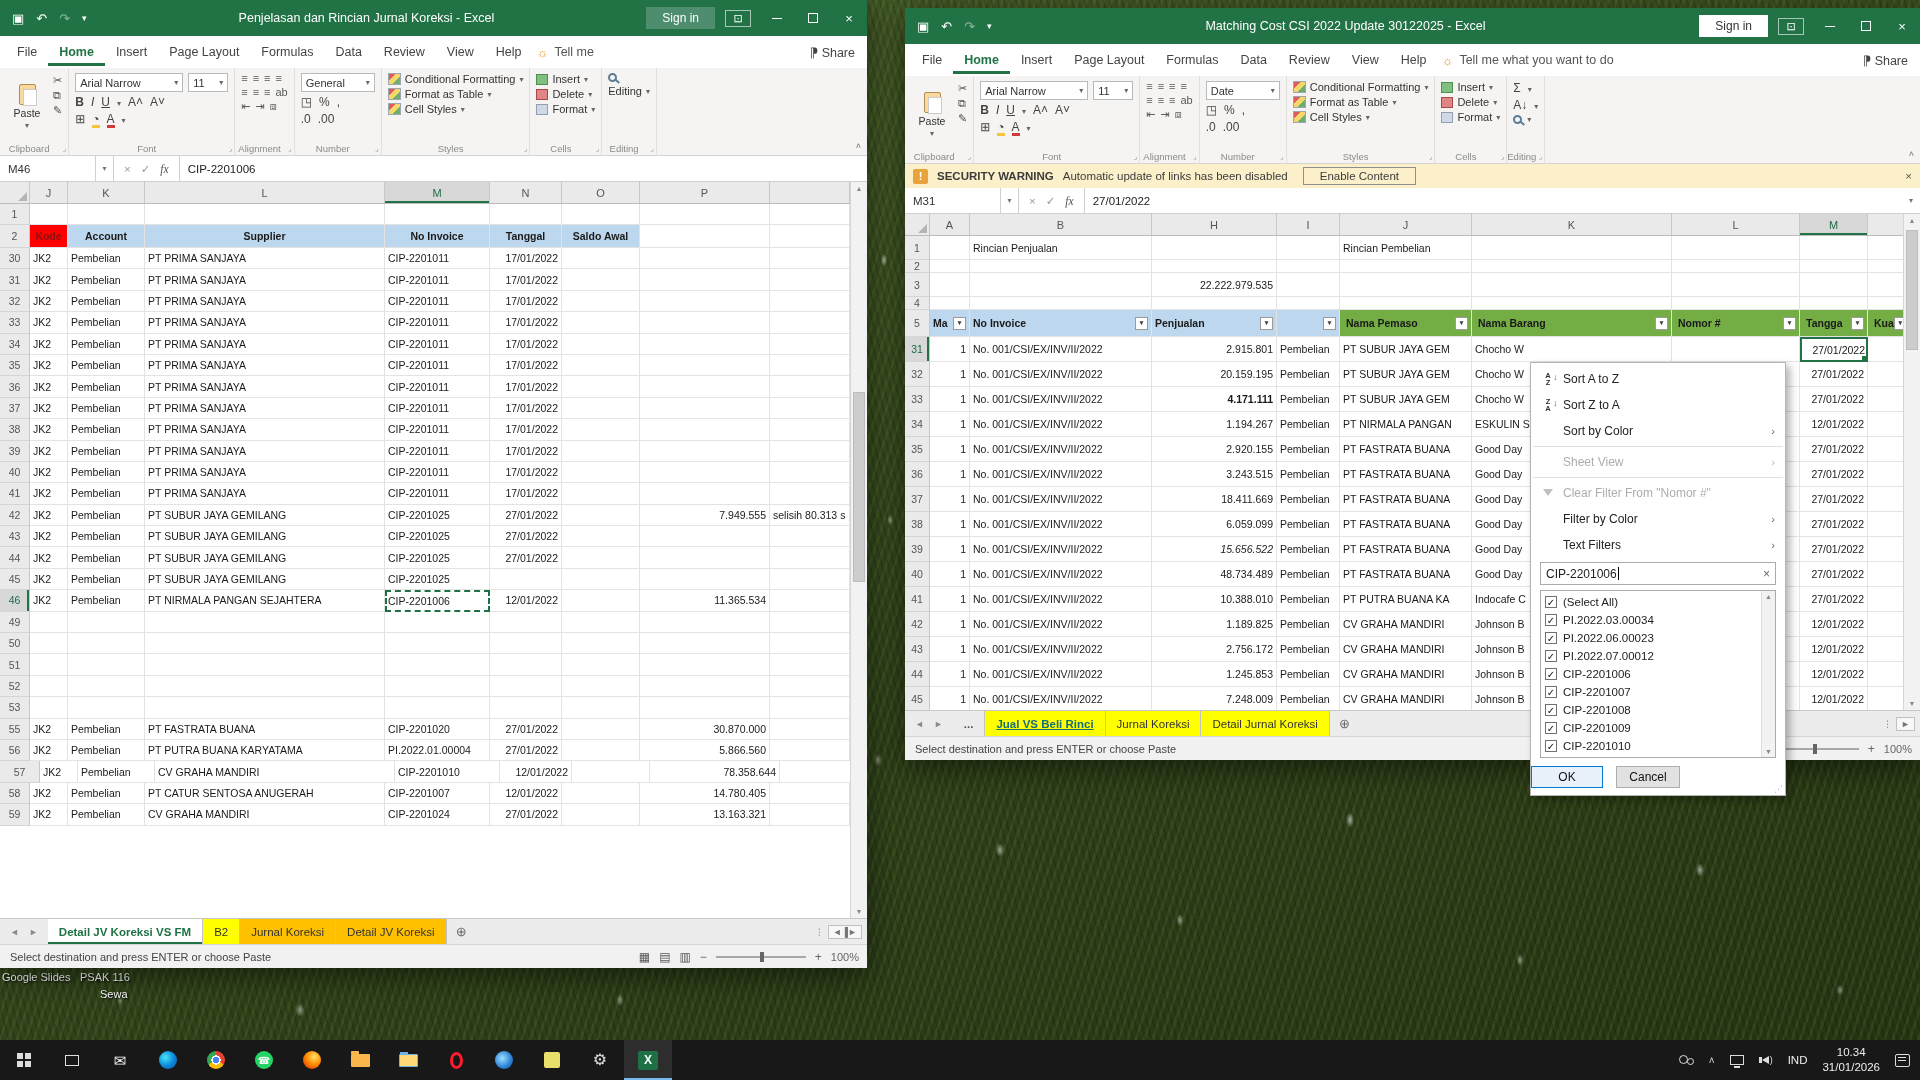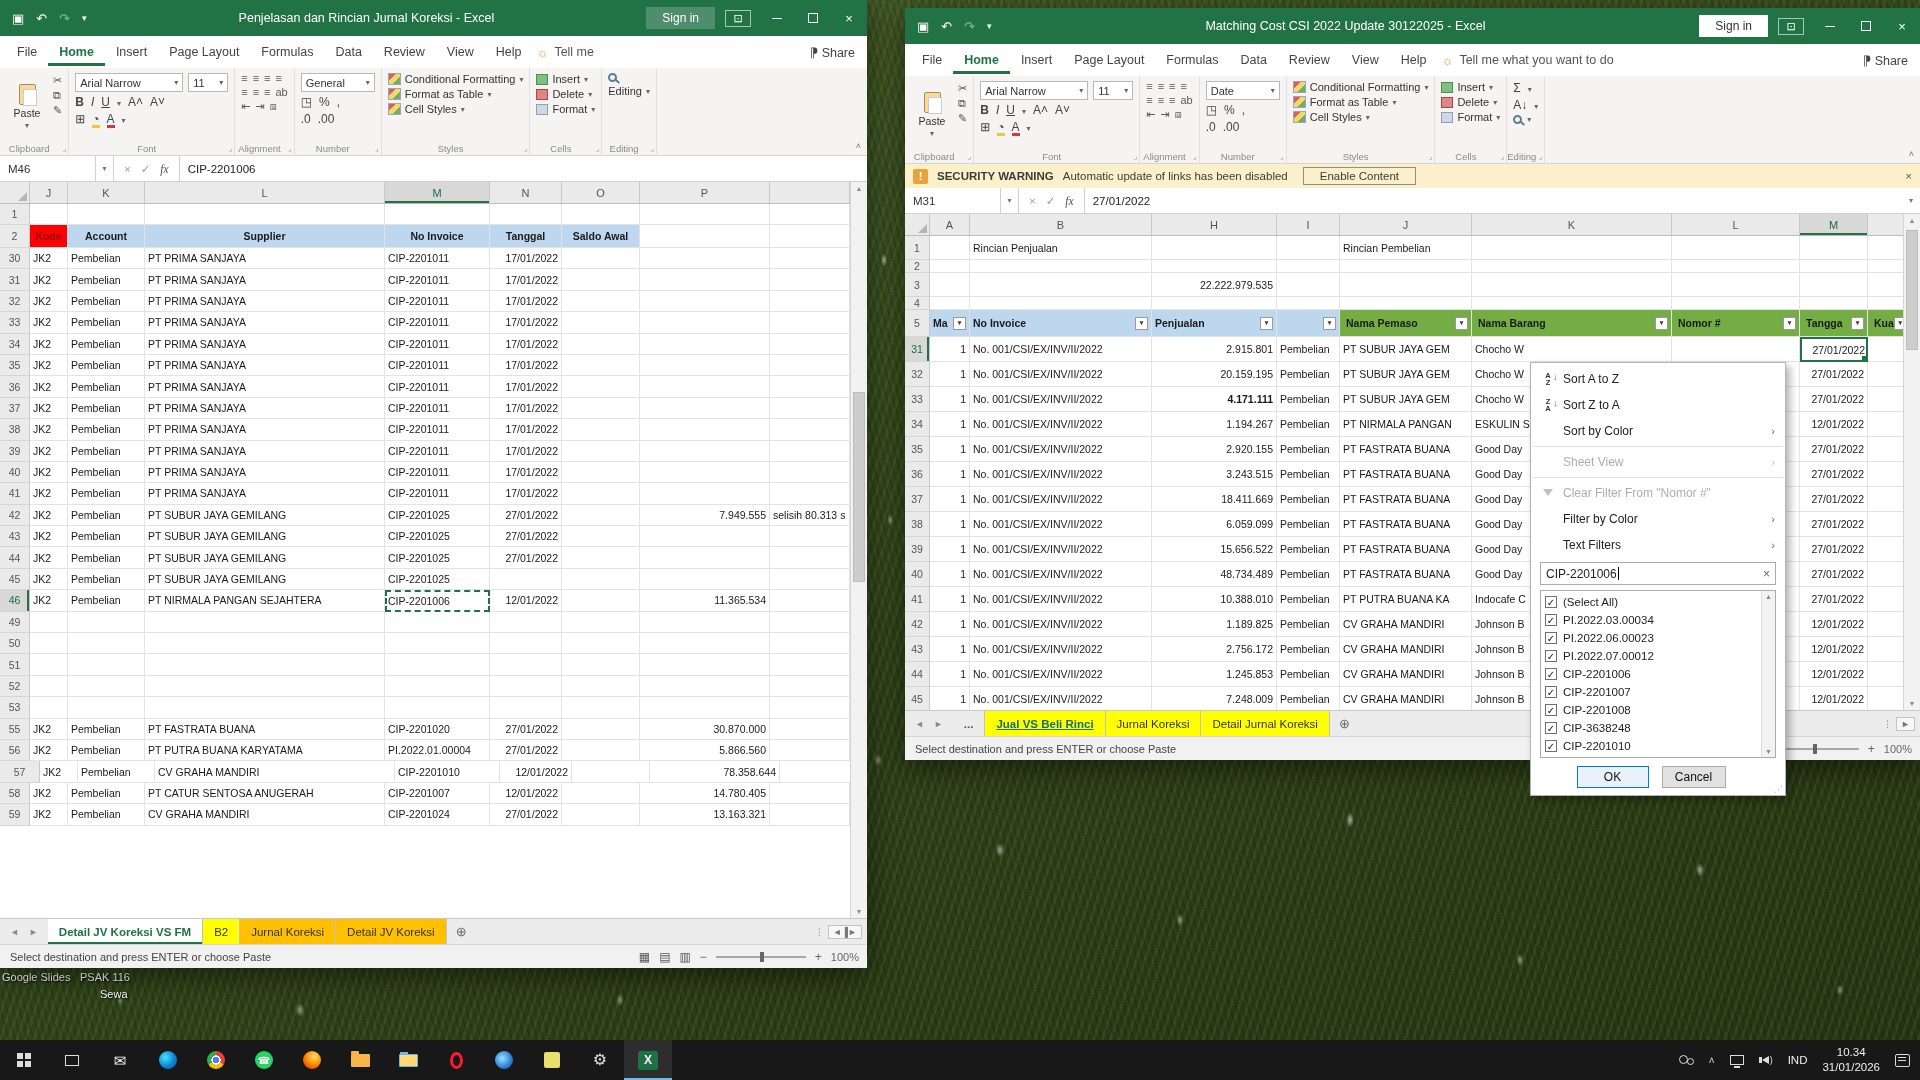--- a/index.html
+++ b/index.html
@@ -139,21 +139,21 @@
   .sortdn{position:absolute;left:22px;top:6px;font-size:9px;color:#2f6fbd;}
   .funnel{width:0;height:0;border-left:5px solid transparent;border-right:5px solid transparent;border-top:7px solid #c0c0c0;display:inline-block;}
   .fsep{height:1px;background:#e0e0e0;margin:2px 2px;flex:none;}
   .fsearch{height:23px;border:1px solid #ababab;margin:4px 9px 4px 9px;display:flex;align-items:center;padding:0 5px;flex:none;background:#fff;}
   .caret{width:1px;height:13px;background:#000;margin-left:1px;}
   .fsx{margin-left:auto;color:#666;font-size:12px;}
   .flist{border:1px solid #ababab;margin:1px 9px;flex:1;overflow:hidden;position:relative;padding:2px 14px 2px 4px;background:#fff;}
   .fopt{height:18px;display:flex;align-items:center;gap:6px;font-size:11.5px;white-space:nowrap;}
   .chk{width:12px;height:12px;border:1px solid #707070;background:#fff;font-size:10px;line-height:11px;text-align:center;color:#111;flex:none;}
   .flscroll{position:absolute;right:0;top:0;bottom:0;width:14px;background:#f2f2f2;border-left:1px solid #ddd;}
-  .fbtnrow{height:36px;display:flex;align-items:center;justify-content:center;gap:13px;padding-right:14px;flex:none;position:relative;}
+  .fbtnrow{height:36px;display:flex;align-items:center;justify-content:flex-start;gap:13px;padding-right:14px;flex:none;position:relative;}
   .okbtn{width:72px;height:22px;border:1px solid #0078d7;background:#e9f2fb;font-size:12px;color:#111;text-align:center;line-height:20px;}
   .cancelbtn{width:64px;height:22px;border:1px solid #adadad;background:#e1e1e1;font-size:12px;color:#111;text-align:center;line-height:20px;}
   .grip{position:absolute;right:2px;bottom:1px;color:#aaa;font-size:9px;}
 
   
   .taskbar{position:absolute;left:0;top:1040px;width:1920px;height:40px;background:#181818;display:flex;align-items:center;z-index:100;}
   .tbicons{display:flex;height:40px;}
   .tbicon{width:48px;height:40px;display:flex;align-items:center;justify-content:center;position:relative;}
   .tbicon.active{background:#2d2d2d;box-shadow:inset 0 -2px 0 #76b9ed;}
   .i-start{width:14px;height:14px;background:
@@ -1132,21 +1132,21 @@
             <div class="cell" style="width: 132px;">PT FASTRATA BUANA</div>
             <div class="cell" style="width: 200px;">Good Day</div>
             <div class="cell" style="width: 128px;"></div>
             <div class="cell r" style="width: 68px;">27/01/2022</div>
             <div class="cell" style="width: 37px;"></div>
           </div>
           <div class="grow" style="height: 25px;">
             <div class="rowhdr" style="width: 25px;">39</div>
             <div class="cell r" style="width: 40px;">1</div>
             <div class="cell" style="width: 182px;">No. 001/CSI/EX/INV/II/2022</div>
-            <div class="cell r" style="width: 125px;">15.656.522</div>
+            <div class="cell r" style="width: 125px; font-style: italic;">15.656.522</div>
             <div class="cell" style="width: 63px;">Pembelian</div>
             <div class="cell" style="width: 132px;">PT FASTRATA BUANA</div>
             <div class="cell" style="width: 200px;">Good Day</div>
             <div class="cell" style="width: 128px;"></div>
             <div class="cell r" style="width: 68px;">27/01/2022</div>
             <div class="cell" style="width: 37px;"></div>
           </div>
           <div class="grow" style="height: 25px;">
             <div class="rowhdr" style="width: 25px;">40</div>
             <div class="cell r" style="width: 40px;">1</div>
@@ -1335,21 +1335,21 @@
           <div class="fopt">
             <span class="chk">✓</span>
             <span>CIP-2201007</span>
           </div>
           <div class="fopt">
             <span class="chk">✓</span>
             <span>CIP-2201008</span>
           </div>
           <div class="fopt">
             <span class="chk">✓</span>
-            <span>CIP-3638248</span>
+            <span>CIP-2201009</span>
           </div>
           <div class="fopt">
             <span class="chk">✓</span>
             <span>CIP-2201010</span>
           </div>
         </div>
       <div class="flscroll">
         <span class="sarrow" style="top:2px">▲</span>
         <span class="sarrow" style="bottom:2px">▼</span>
       </div>

